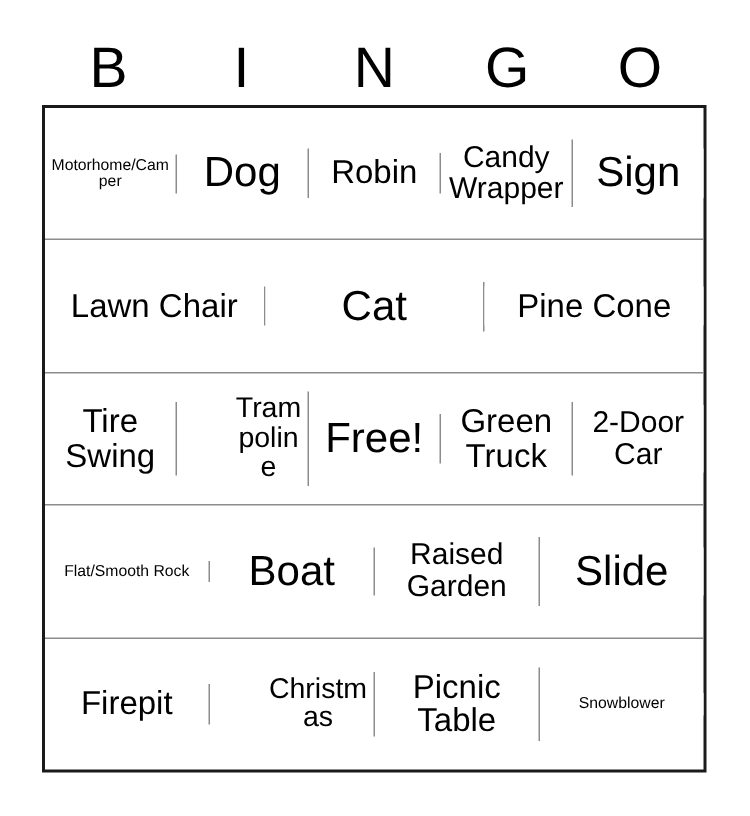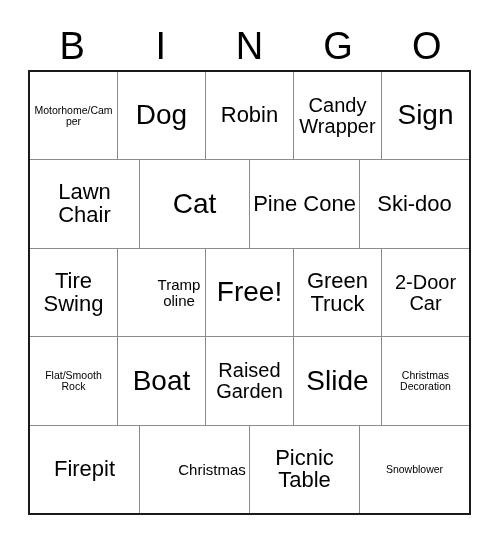--- a/index.html
+++ b/index.html
@@ -55,20 +55,21 @@
     border: 2px solid #1a1a1a;
     display: flex;
     flex-direction: column;
     background: #ffffff;
   }
   .grid-row {
     flex: 1 1 0;
     display: flex;
     min-height: 0;
     border-bottom: 1px solid #8c8c8c;
+    align-items: center;
   }
   .grid-row:last-child {
     border-bottom: none;
   }
   .cell {
     flex: 1 1 0;
     min-width: 0;
     border-right: 1px solid #8c8c8c;
     display: flex;
     align-items: center;
@@ -87,21 +88,21 @@
     line-height: 1.03;
     color: #000;
     word-break: break-word;
     hyphens: none;
   }
 
   
   .sz-xl  { font-size: 28px; }
   .sz-lg  { font-size: 22px; }
   .sz-md  { font-size: 20px; }
-  .sz-sm  { font-size: 15px; margin-left: 35px; }
+  .sz-sm  { font-size: 19px; margin-left: 35px; }
   .sz-xs  { font-size: 10.5px; }
 </style>
 </head>
 <body>
 
 <div id="card">
 
   <div id="header-row">
     <div class="header-letter">B</div>
     <div class="header-letter">I</div>
@@ -133,23 +134,20 @@
     <div class="grid-row">
       <div class="cell">
           <span class="cell-text sz-lg">Lawn Chair</span>
         </div>
       <div class="cell">
           <span class="cell-text sz-xl">Cat</span>
         </div>
       <div class="cell">
           <span class="cell-text sz-lg">Pine Cone</span>
         </div>
-      <div class="cell">
-          <span class="cell-text sz-lg">Ski-doo</span>
-        </div>
     </div>
 
     <div class="grid-row">
       <div class="cell">
           <span class="cell-text sz-lg">Tire Swing</span>
         </div>
       <div class="cell">
           <span class="cell-text sz-sm">Trampoline</span>
         </div>
       <div class="cell">
@@ -169,23 +167,20 @@
         </div>
       <div class="cell">
           <span class="cell-text sz-xl">Boat</span>
         </div>
       <div class="cell">
           <span class="cell-text sz-md">Raised Garden</span>
         </div>
       <div class="cell">
           <span class="cell-text sz-xl">Slide</span>
         </div>
-      <div class="cell">
-          <span class="cell-text sz-xs">Christmas Decoration</span>
-        </div>
     </div>
 
     <div class="grid-row">
       <div class="cell">
           <span class="cell-text sz-lg">Firepit</span>
         </div>
       <div class="cell">
           <span class="cell-text sz-sm">Christmas</span>
         </div>
       <div class="cell">

